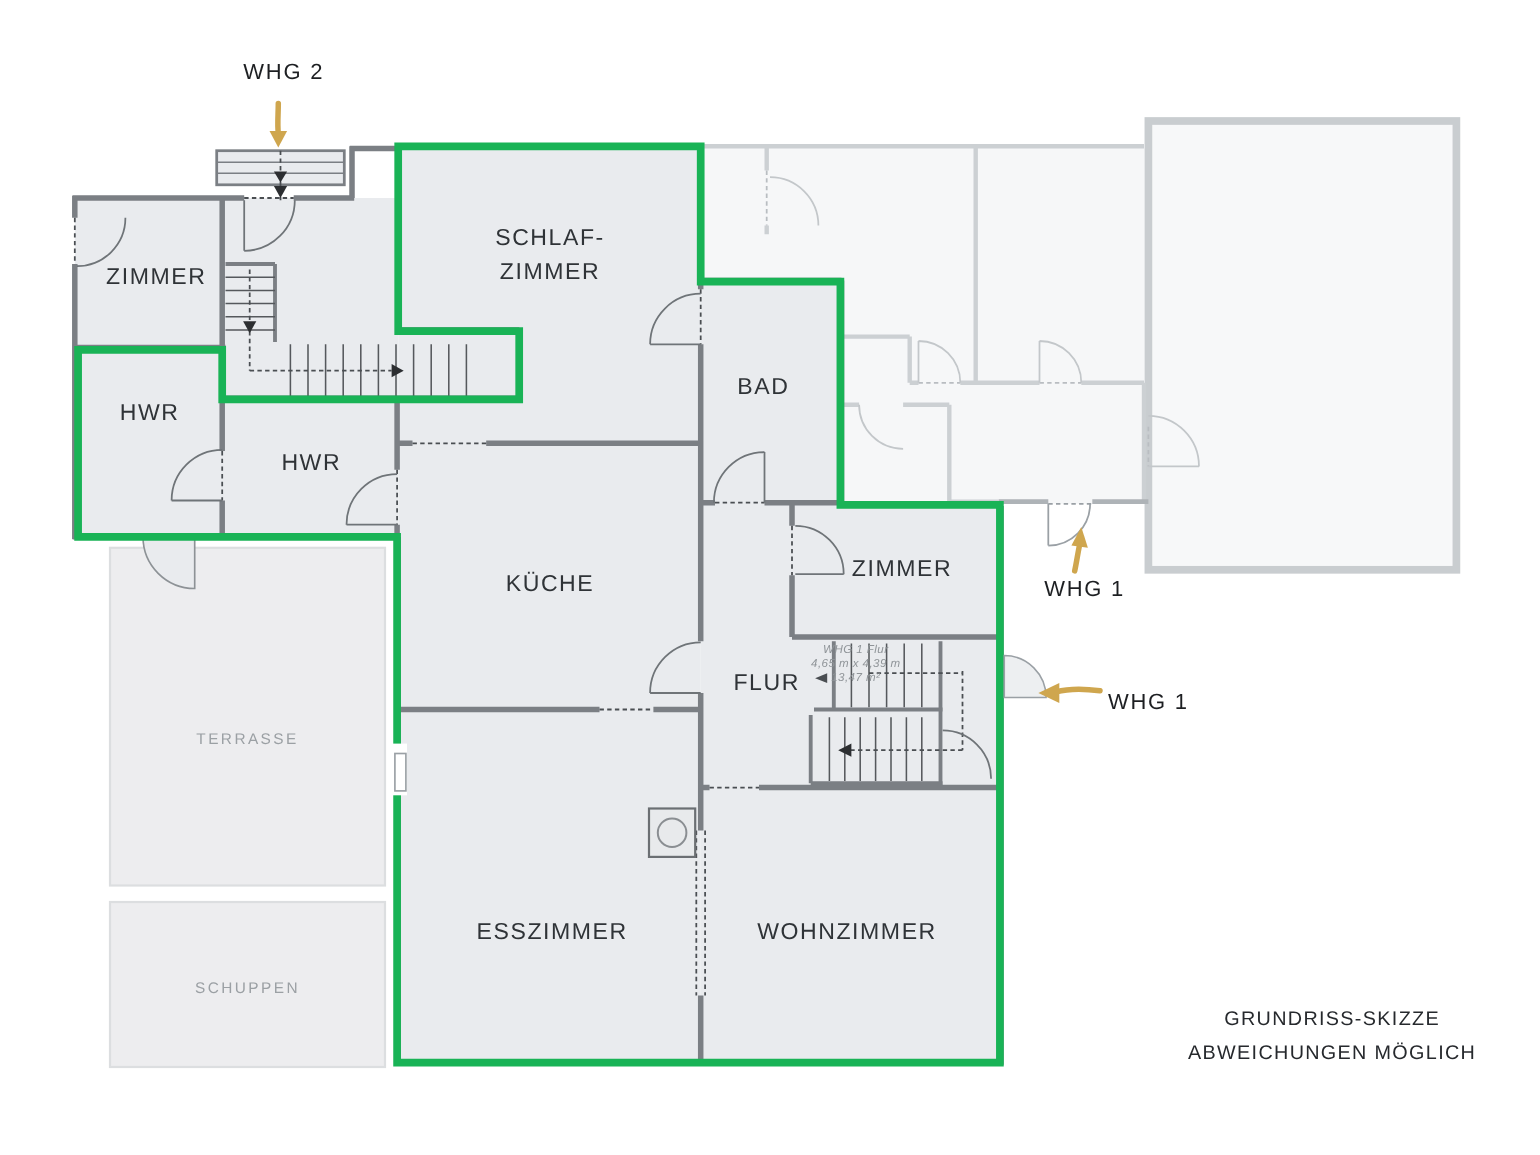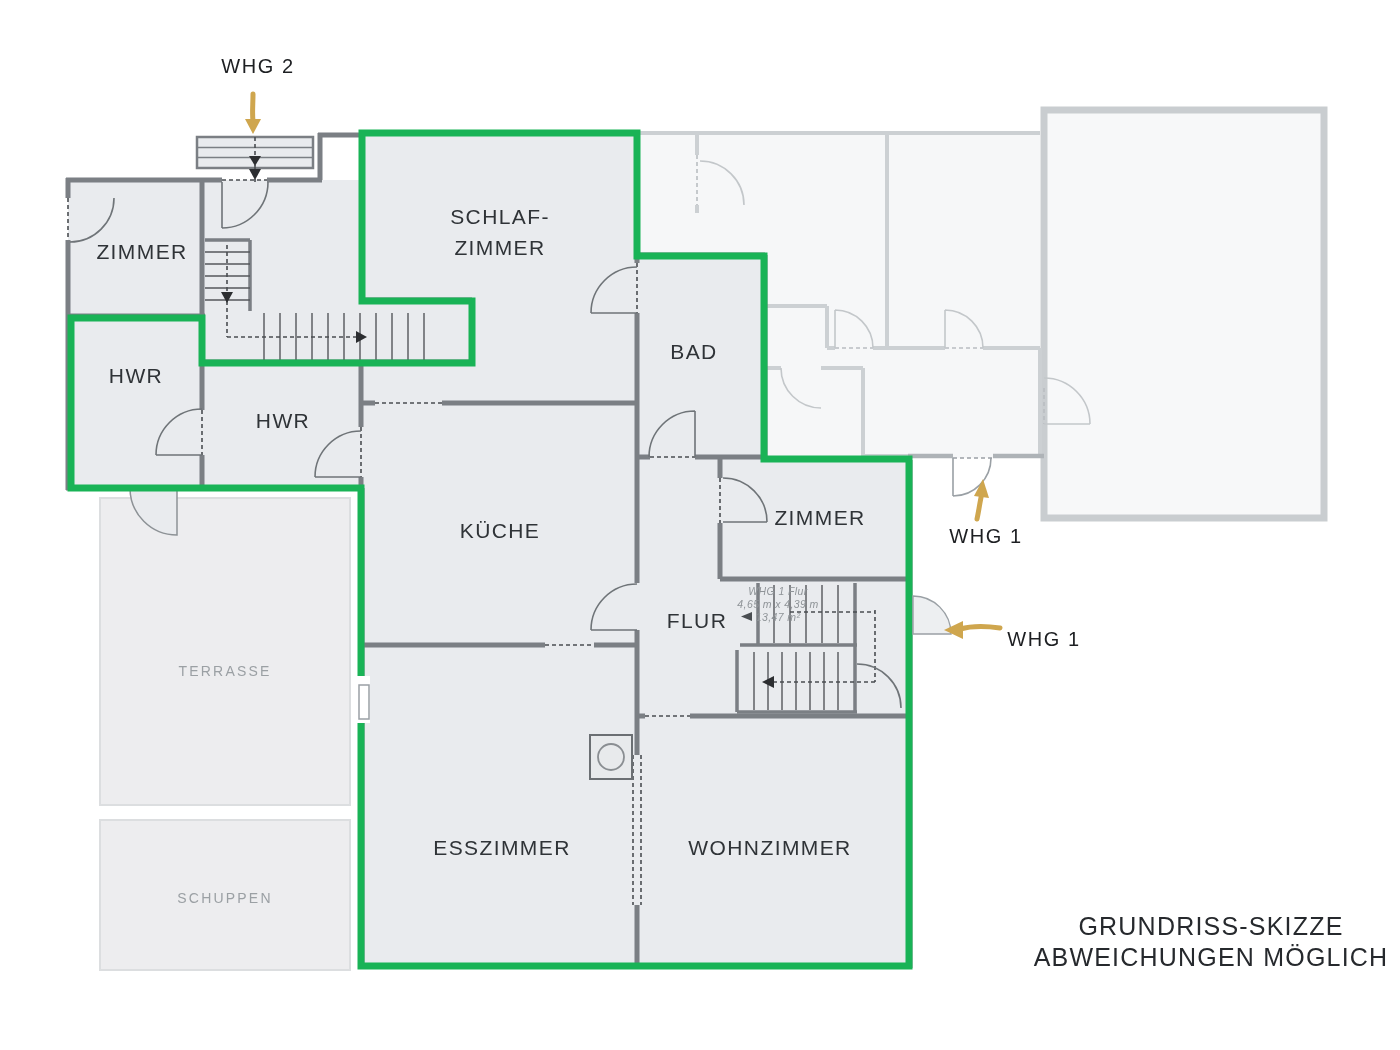--- a/index.html
+++ b/index.html
@@ -6,21 +6,21 @@
   #stage{position:relative;width:1400px;height:1050px;background:#ffffff;overflow:hidden;
          font-family:"Liberation Sans",sans-serif;}
   #plan-svg{position:absolute;left:0;top:0;}
   .lbl{position:absolute;transform:translate(-50%,-50%);color:#2f3337;font-size:21px;
        letter-spacing:1.4px;white-space:nowrap;font-weight:400;}
   .lbl.two-line{text-align:center;line-height:31px;}
   .lbl.outside{color:#9ba0a4;font-size:14px;letter-spacing:2.2px;}
   .lbl.annot{color:#1d1f22;font-size:20px;letter-spacing:1.6px;}
   .dims{position:absolute;transform:translate(-50%,-50%);color:#8f9498;font-size:10.5px;
         font-style:italic;text-align:center;line-height:13px;letter-spacing:.4px;white-space:nowrap;}
-  .credit{position:absolute;transform:translate(-50%,-50%);color:#26292d;font-size:25px;
+  .credit{position:absolute;transform:translate(-50%,-50%);color:#26292d;font-size:18px;
           letter-spacing:1.2px;white-space:nowrap;}
   .credit.big{font-size:36px;letter-spacing:2.5px;color:#1e2124;}
 </style>
 </head>
 <body>
 
 <div id="stage">
 
 <svg id="plan-svg" width="1400" height="1050" viewBox="0 0 1400 1050">
 

